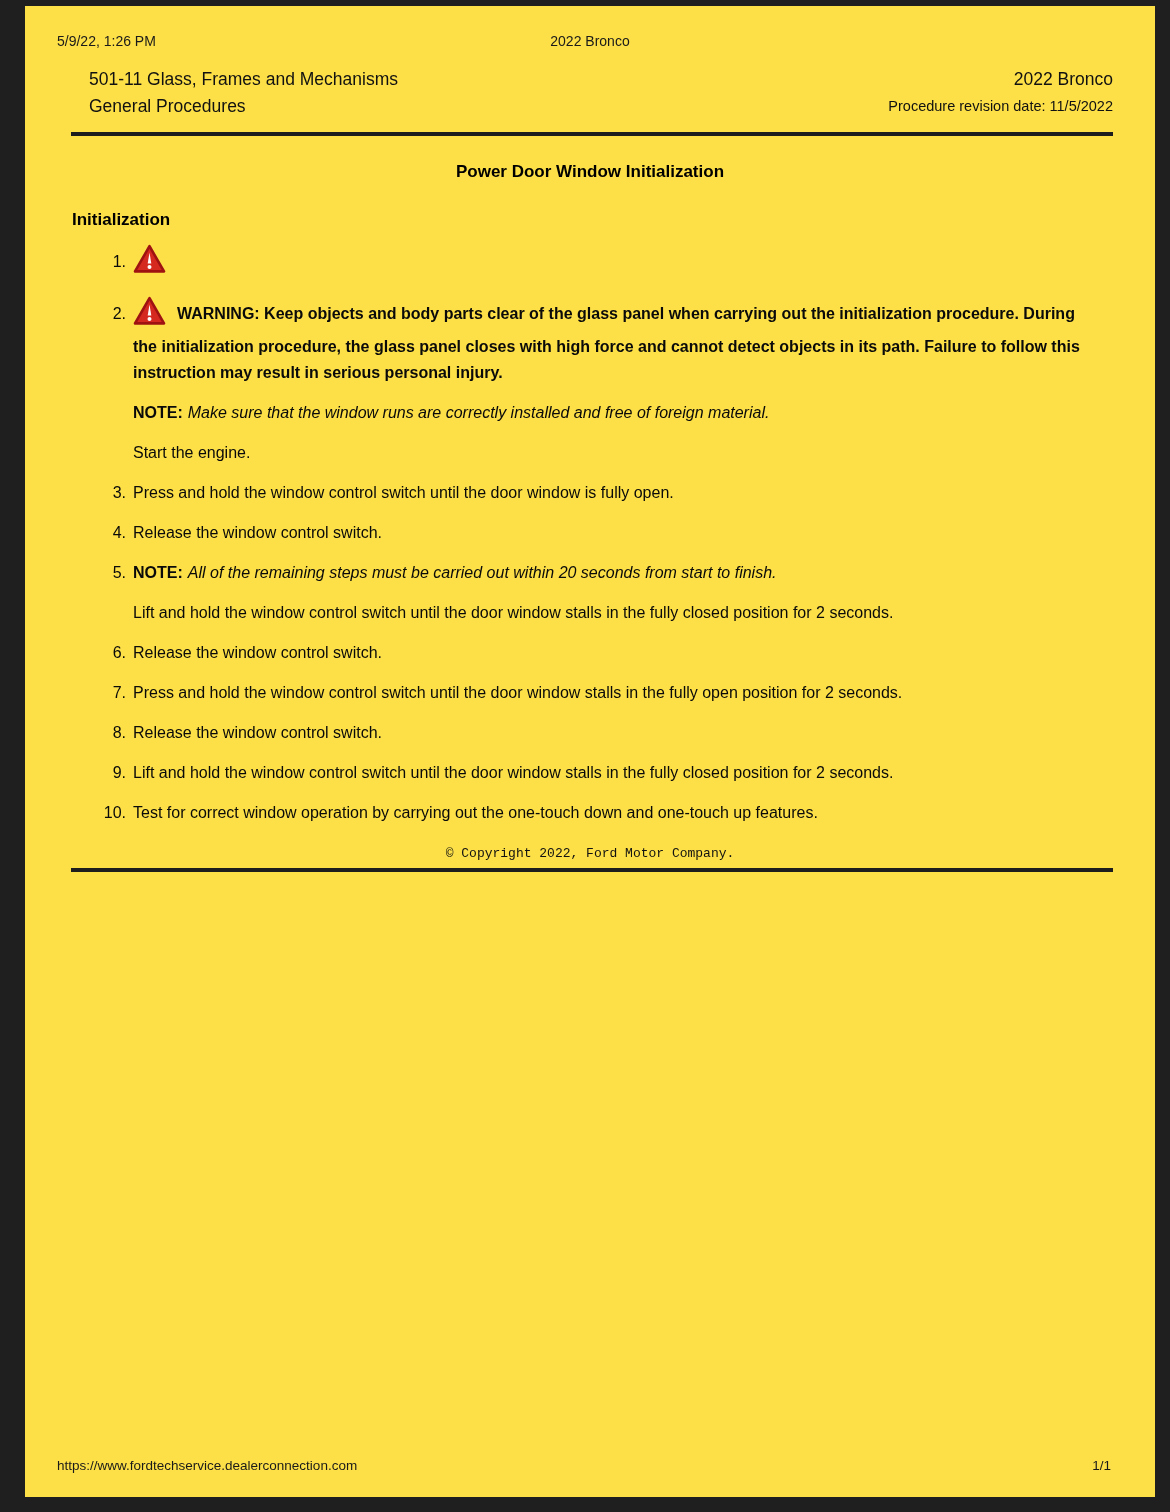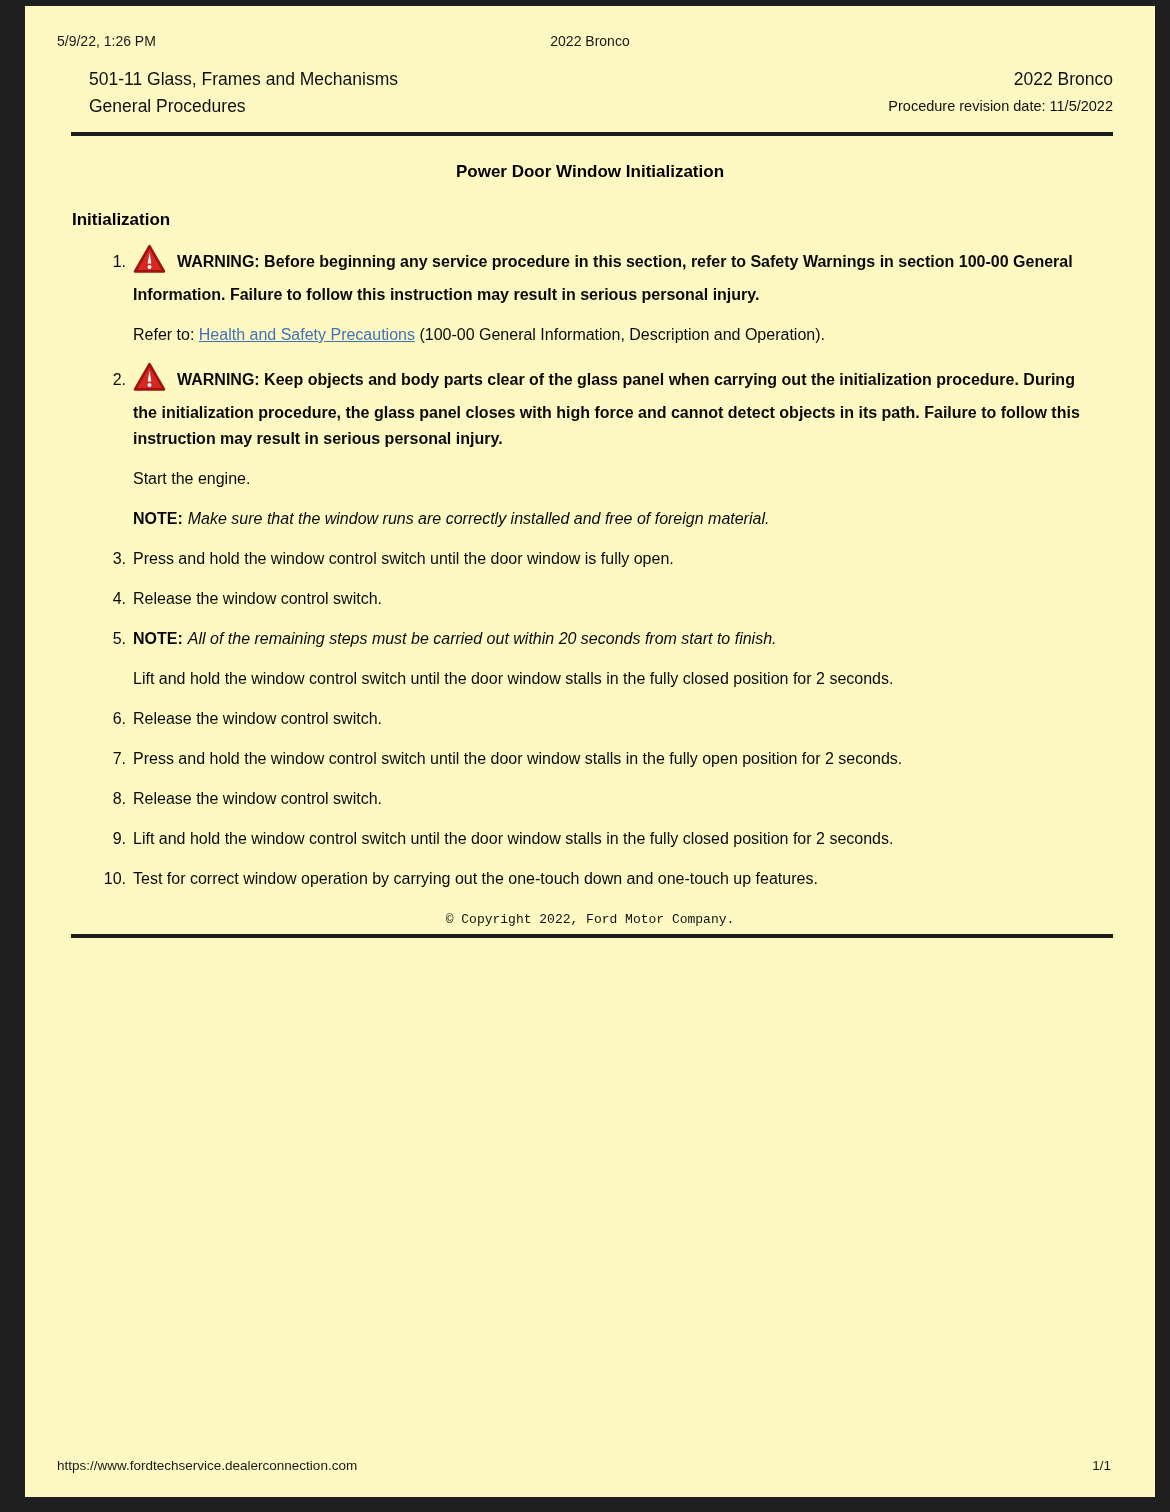--- a/index.html
+++ b/index.html
@@ -8,21 +8,21 @@
     width: 1170px; height: 1512px;
     background: #1f1f1f;
     font-family: "Liberation Sans", sans-serif;
     position: relative;
     overflow: hidden;
   }
   .page {
     position: absolute;
     left: 25px; top: 6px;
     width: 1130px; height: 1491px;
-    background: #fef9c3;
+    background: #fde047;
     color: #000;
   }
   
   .print-header {
     display: flex;
     align-items: baseline;
     padding: 27px 32px 0 32px;
     font-size: 14px;
     color: #1a1a1a;
   }
@@ -137,43 +137,40 @@
   <div class="content">
 
     <div class="block step warning">
       <span class="num">1.</span>
       <span class="warn-icon">
         <svg width="33" height="30" viewBox="0 0 33 30" aria-hidden="true">
           <path d="M16.5 2.2 L31 27.4 L2 27.4 Z" fill="#d5281e" stroke="#9e1212" stroke-width="2.6" stroke-linejoin="round"></path>
           <path d="M16.5 8.6 L18.3 19.4 L14.7 19.4 Z" fill="#ffffff"></path>
           <circle cx="16.5" cy="23.1" r="2" fill="#ffffff"></circle>
         </svg>
-      </span><b class="warn-text">WARNING: Before beginning any service procedure in this section, refer to Safety Warnings in section 100-00 General Information. Failure to follow this instruction may result in serious personal injury.</b>
-    </div>
-
-    <div class="block para">
-      <span>Refer to: </span><a class="doc-link">Health and Safety Precautions</a><span> (100-00 General Information, Description and Operation).</span>
-    </div>
+      </span>
+    </div>
+
 
     <div class="block step warning">
       <span class="num">2.</span>
       <span class="warn-icon">
         <svg width="33" height="30" viewBox="0 0 33 30" aria-hidden="true">
           <path d="M16.5 2.2 L31 27.4 L2 27.4 Z" fill="#d5281e" stroke="#9e1212" stroke-width="2.6" stroke-linejoin="round"></path>
           <path d="M16.5 8.6 L18.3 19.4 L14.7 19.4 Z" fill="#ffffff"></path>
           <circle cx="16.5" cy="23.1" r="2" fill="#ffffff"></circle>
         </svg>
       </span><b class="warn-text">WARNING: Keep objects and body parts clear of the glass panel when carrying out the initialization procedure. During the initialization procedure, the glass panel closes with high force and cannot detect objects in its path. Failure to follow this instruction may result in serious personal injury.</b>
     </div>
 
-    <div class="block para">Start the engine.</div>
-
     <div class="block para">
       <span class="note-label">NOTE:</span><span class="note-text">Make sure that the window runs are correctly installed and free of foreign material.</span>
     </div>
+
+    <div class="block para">Start the engine.</div>
 
     <div class="block step">
       <span class="num">3.</span>
       <span class="txt">Press and hold the window control switch until the door window is fully open.</span>
     </div>
 
     <div class="block step">
       <span class="num">4.</span>
       <span class="txt">Release the window control switch.</span>
     </div>

